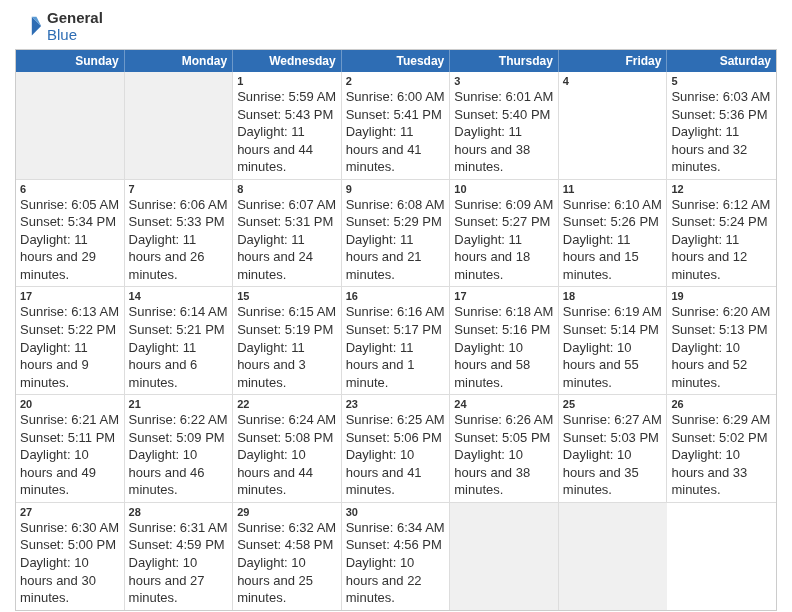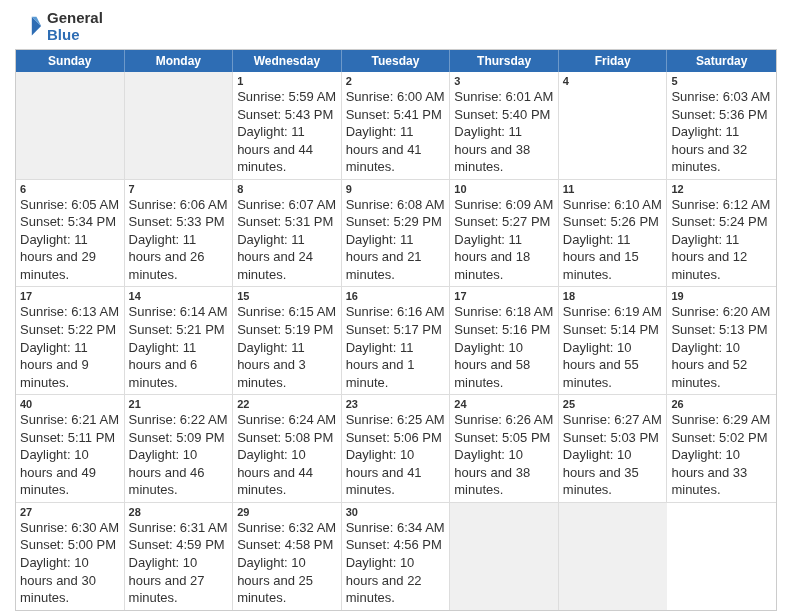--- a/index.html
+++ b/index.html
@@ -54,21 +54,21 @@
     .cal-header {
       display: grid;
       grid-template-columns: repeat(7, 1fr);
       background: #2e6db4;
     }
     .cal-header-cell {
       color: #fff;
       font-size: 12px;
       font-weight: bold;
       padding: 4px 5px;
-      text-align: center;
+      text-align: right;
       border-right: 1px solid rgba(255,255,255,0.3);
     }
     .cal-header-cell:last-child { border-right: none; }
     .cal-body {
       flex: 1;
       display: flex;
       flex-direction: column;
     }
     .cal-row {
       display: grid;
@@ -107,21 +107,21 @@
 
 <div class="page">
   <div class="header">
     <div class="logo">
       <svg class="logo-icon" viewBox="0 0 30 30">
         <polygon points="18,4 28,14 18,24" fill="#2e6db4"></polygon>
         <polygon points="18,4 28,14 23,4" fill="#5a9ad4"></polygon>
       </svg>
       <div>
         <div style="font-size:15px;font-weight:bold;color:#333;line-height:1.1">General</div>
-        <div style="font-size:15px;font-weight:bold;color:#2e6db4;line-height:1.1">Blue</div>
+        <div style="font-size:15px;font-weight:normal;color:#2e6db4;line-height:1.1">Blue</div>
       </div>
     </div>
     <div class="title-block">
       <div class="month-title"></div>
       <div class="location"></div>
     </div>
   </div>
 
   <div class="calendar">
     <div class="cal-header">
@@ -248,21 +248,21 @@
           </div>
           <div class="cal-cell">
             <span class="day-num">19</span>
             <div class="cell-text" style="white-space: pre-line;">Sunrise: 6:20 AM
 Sunset: 5:13 PM
 Daylight: 10 hours and 52 minutes.</div>
           </div>
         </div>
         <div class="cal-row">
           <div class="cal-cell">
-            <span class="day-num">40</span>
+            <span class="day-num">20</span>
             <div class="cell-text" style="white-space: pre-line;">Sunrise: 6:21 AM
 Sunset: 5:11 PM
 Daylight: 10 hours and 49 minutes.</div>
           </div>
           <div class="cal-cell">
             <span class="day-num">21</span>
             <div class="cell-text" style="white-space: pre-line;">Sunrise: 6:22 AM
 Sunset: 5:09 PM
 Daylight: 10 hours and 46 minutes.</div>
           </div>

